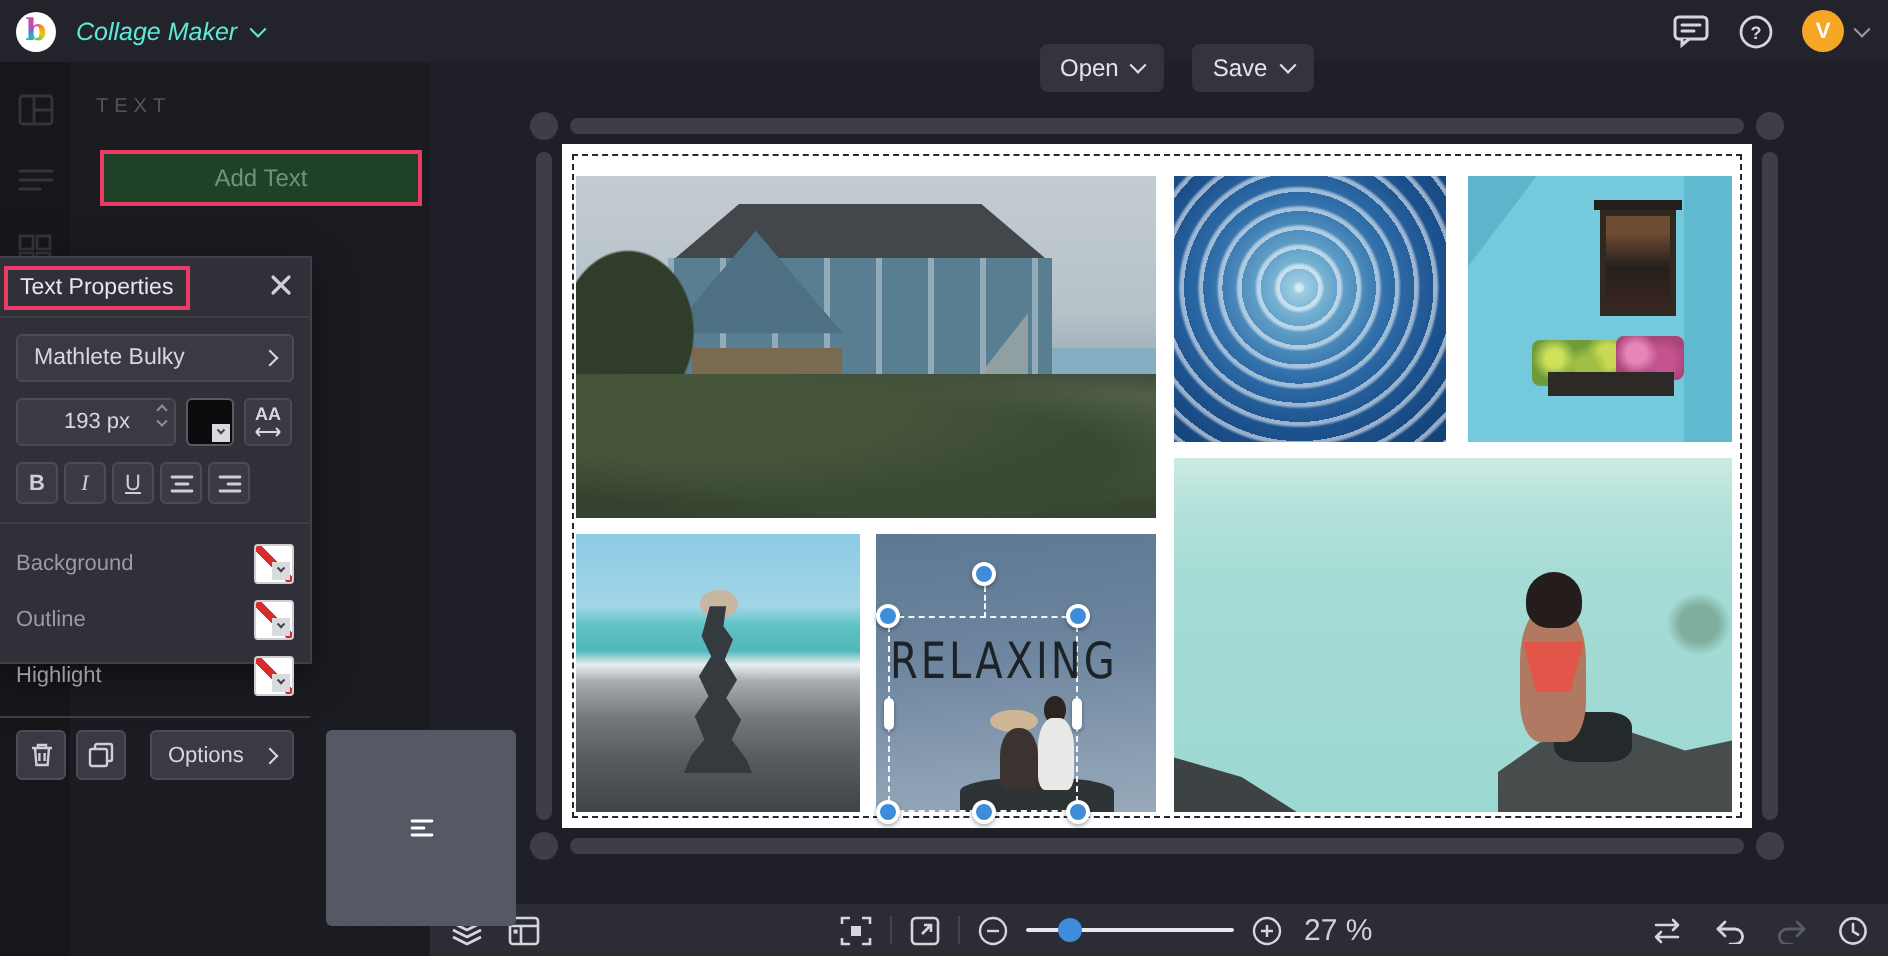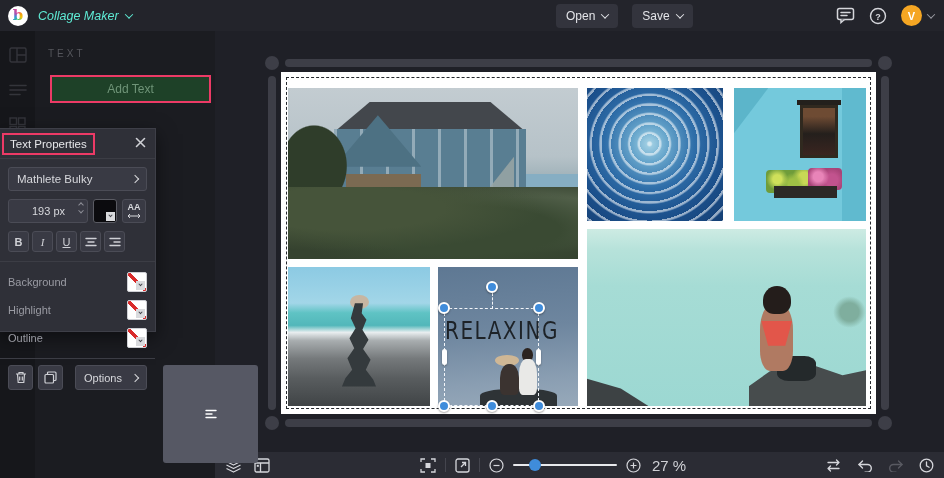--- a/index.html
+++ b/index.html
@@ -13,21 +13,21 @@
     display:flex;align-items:center;z-index:40;}
   .logo{width:20px;height:20px;border-radius:50%;background:#fff;margin-left:8px;
     display:flex;align-items:center;justify-content:center;}
   .logo b{font-family:"DejaVu Serif",serif;font-size:15px;line-height:15px;font-weight:700;
     background:conic-gradient(#e84393,#f39c12,#f1c40f,#2ecc71,#3498db,#9b59b6,#e84393);
     -webkit-background-clip:text;background-clip:text;color:transparent;}
   .app-title{color:#5eead4;font-size:12.5px;margin-left:10px;display:flex;align-items:center;gap:7px;font-style:italic;}
   .caret{width:6px;height:6px;border-right:1.5px solid currentColor;border-bottom:1.5px solid currentColor;
     display:inline-block;transform:rotate(45deg) translate(-1px,-1px);}
   .caret-r{transform:rotate(-45deg);}
-  .file-group{position:absolute;left:520px;top:0;height:31px;display:flex;align-items:center;gap:14px;margin-left:36px;}
+  .file-group{position:absolute;left:520px;top:18px;height:31px;display:flex;align-items:center;gap:14px;}
   .bar-btn{background:#33343d;border:0;border-radius:4px;color:#e3e4e8;font-size:12px;
     padding:5px 10px;display:flex;align-items:center;gap:7px;cursor:pointer;font-family:inherit;}
   .top-right{position:absolute;right:10px;top:0;height:31px;display:flex;align-items:center;gap:14px;color:#d5d6db;}
   .icon-btn{background:none;border:0;padding:0;color:#d5d6db;display:flex;align-items:center;cursor:pointer;}
   .avatar-wrap{display:flex;align-items:center;gap:6px;color:#9a9ba2;}
   .avatar{width:21px;height:21px;border-radius:50%;display:flex;align-items:center;justify-content:center;
     color:#fff;font-size:11px;font-weight:700;}
 
   
   .sidebar{position:absolute;left:0;top:31px;width:35px;height:447px;background:#16171b;z-index:10;
@@ -321,29 +321,29 @@
 
       <div class="prop-row">
         <span class="prop-label">Background</span>
         <button class="none-swatch">
           <span class="sw-corner">
               <span class="caret"></span>
             </span>
         </button>
       </div>
       <div class="prop-row">
-        <span class="prop-label">Highlight</span>
+        <span class="prop-label">Outline</span>
         <button class="none-swatch">
           <span class="sw-corner">
               <span class="caret"></span>
             </span>
         </button>
       </div>
       <div class="prop-row">
-        <span class="prop-label">Outline</span>
+        <span class="prop-label">Highlight</span>
         <button class="none-swatch">
           <span class="sw-corner">
               <span class="caret"></span>
             </span>
         </button>
       </div>
 
       <hr class="pop-div" style="margin-top:6px;">
 
       <div class="pop-foot">

